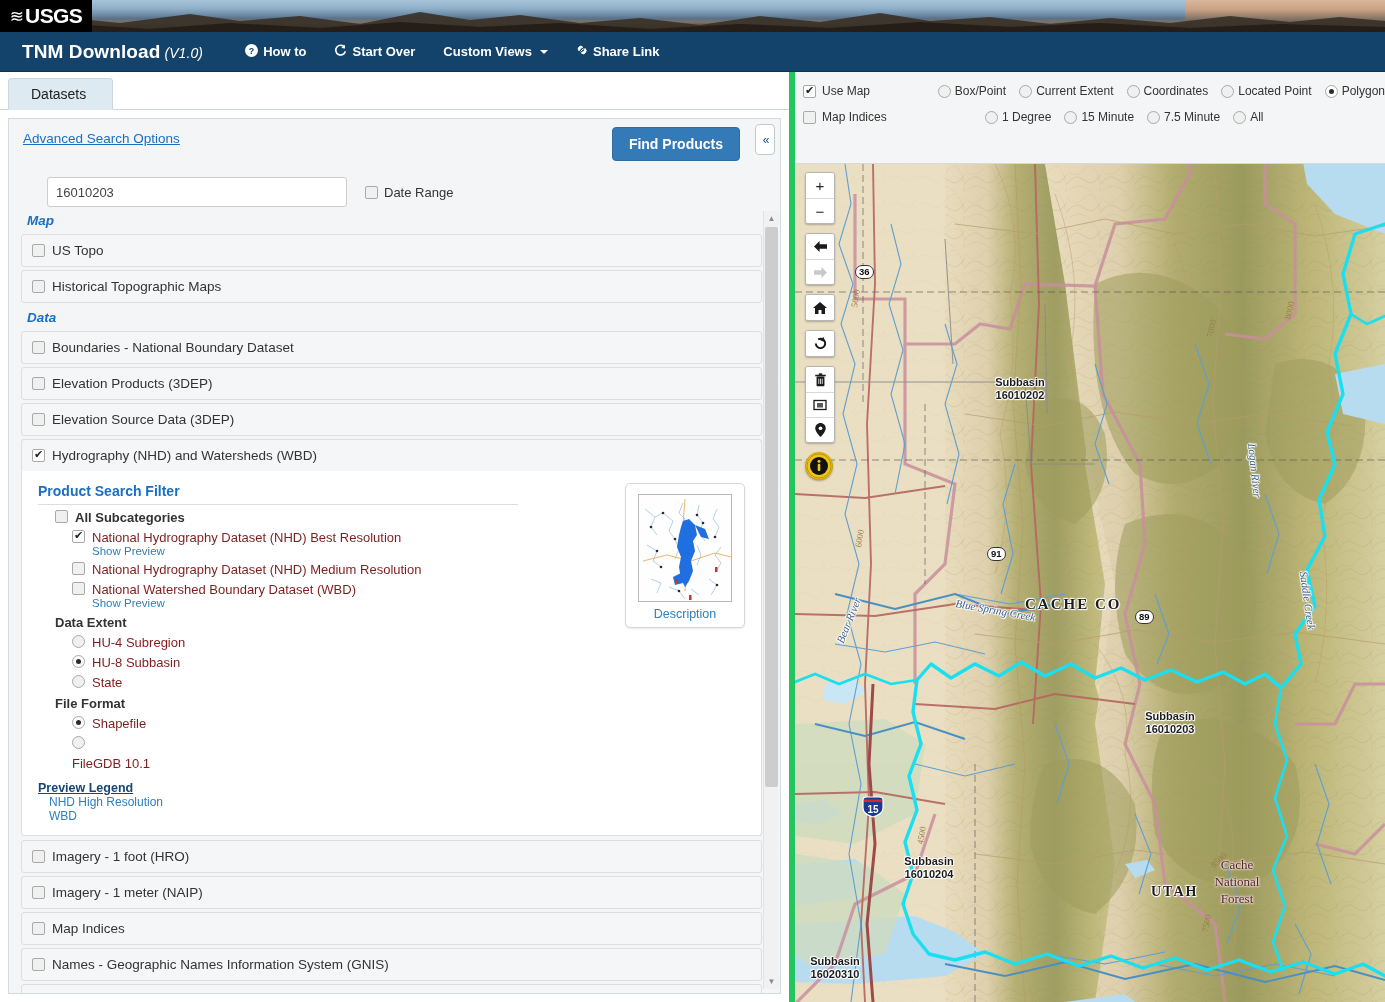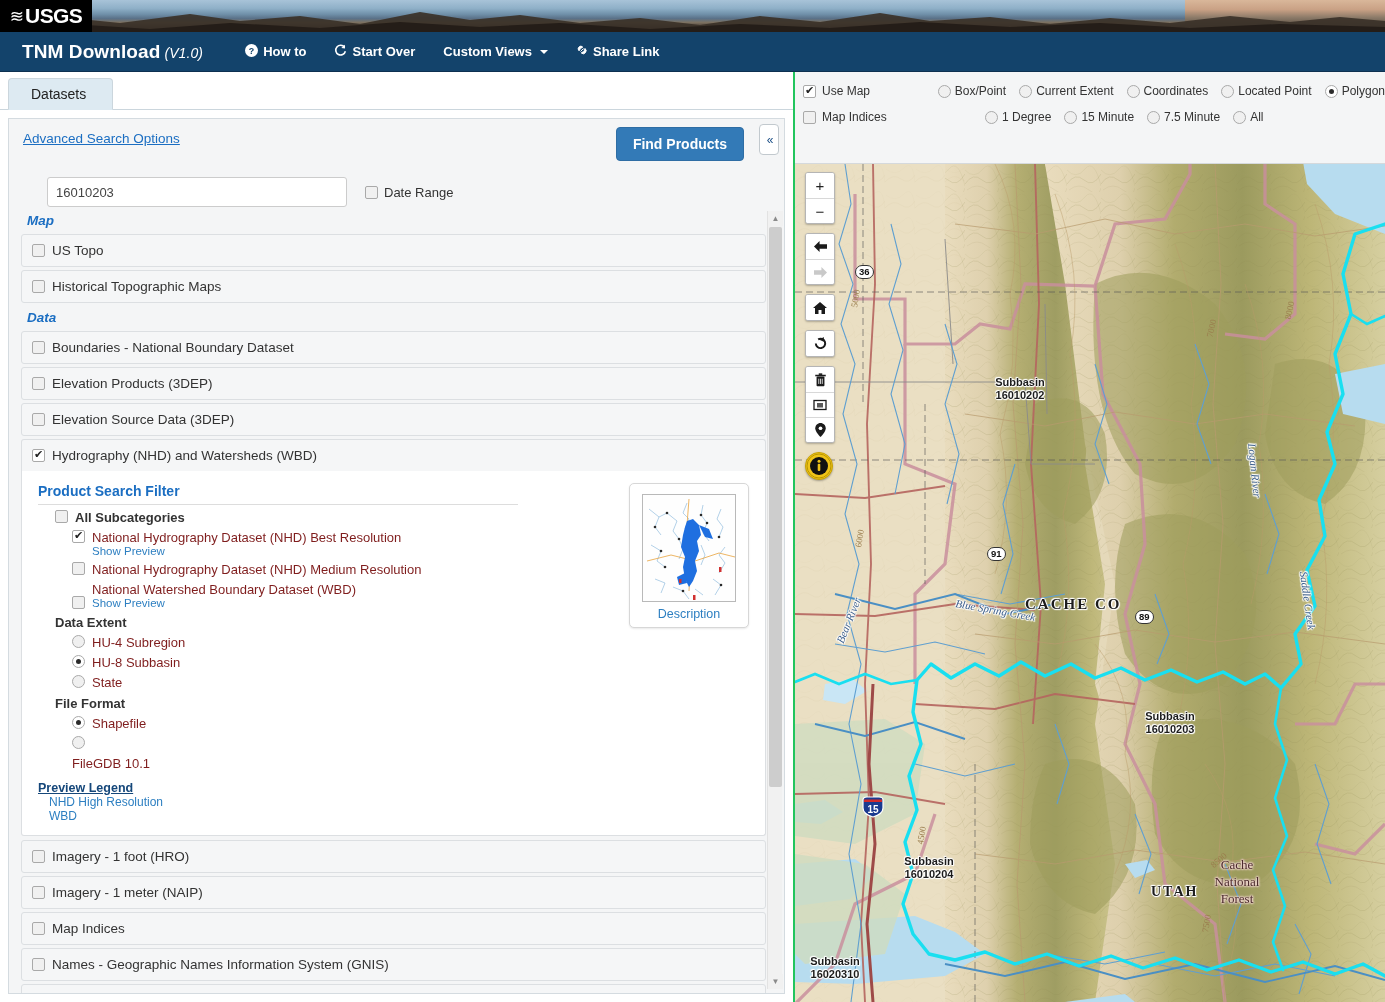--- a/index.html
+++ b/index.html
@@ -72,21 +72,21 @@
   }
 
   
   #main { display: flex; width: 1385px; height: 930px; }
 
   
   #left-panel {
     width: 795px; height: 930px;
     background: #fff;
     position: relative;
-    border-right: 2px solid #22c55e;
+    border-right: 6px solid #22c55e;
   }
   #tabstrip {
     height: 38px;
     background: #fff;
     border-bottom: 1px solid #cbd6dd;
     padding-left: 8px;
     display: flex; align-items: flex-end;
   }
   #tab-datasets {
     background: #ddeaf2;
@@ -476,21 +476,21 @@
                     <span class="psf-txt">National Hydrography Dataset (NHD) Best Resolution</span>
                     <a class="show-preview" style="margin-left:0;">Show Preview</a>
                   </span>
                 </div>
 
                 <div class="psf-row ind2" style="margin-left:34px;">
                   <span class="cb"></span>
                   <span class="psf-txt">National Hydrography Dataset (NHD) Medium Resolution</span>
                 </div>
 
-                <div class="psf-row ind2" style="margin-left:34px;align-items:flex-end;">
+                <div class="psf-row ind2" style="margin-left:34px;">
                   <span class="cb"></span>
                   <span>
                     <span class="psf-txt">National Watershed Boundary Dataset (WBD)</span>
                     <a class="show-preview" style="margin-left:0;">Show Preview</a>
                   </span>
                 </div>
 
                 <div class="section-head">Data Extent</div>
                 <div class="psf-row" style="margin-left:34px;">
                   <span class="rd"></span>

